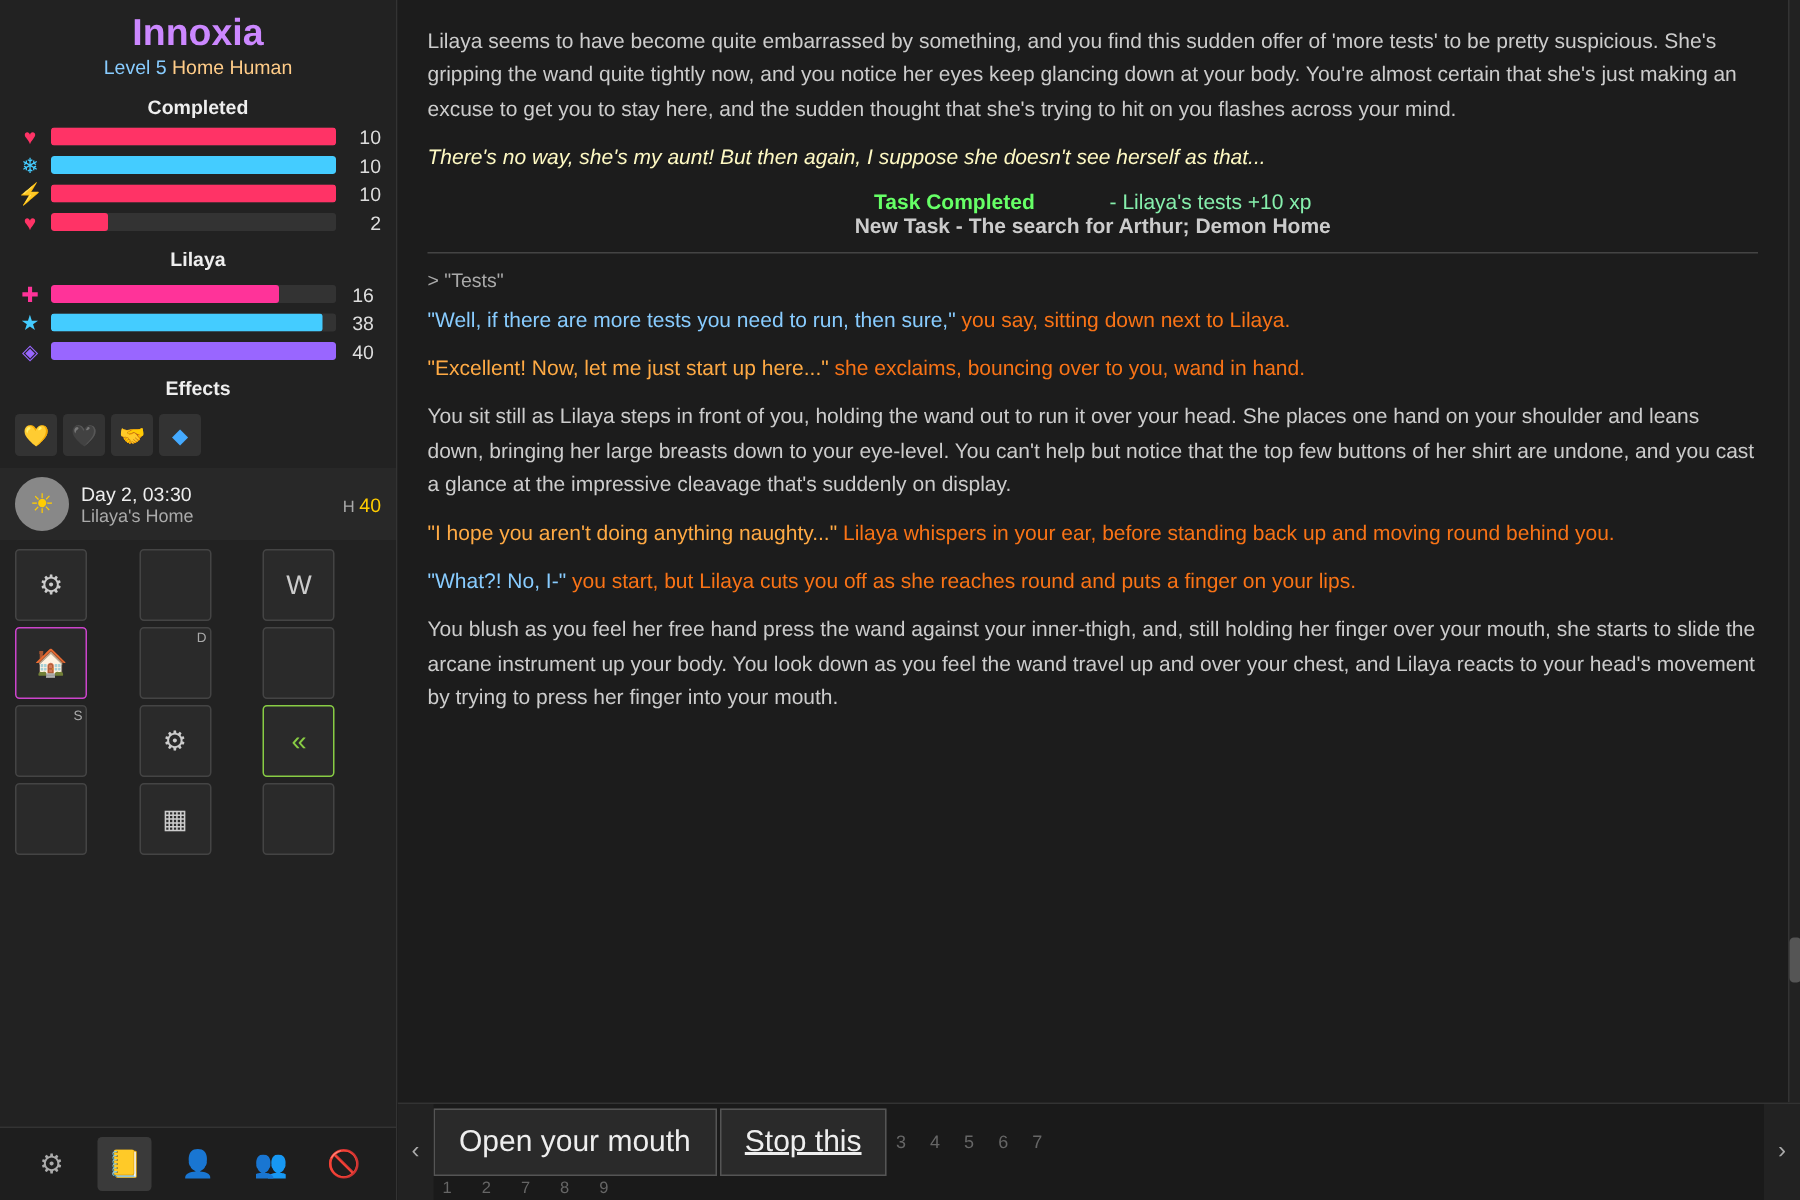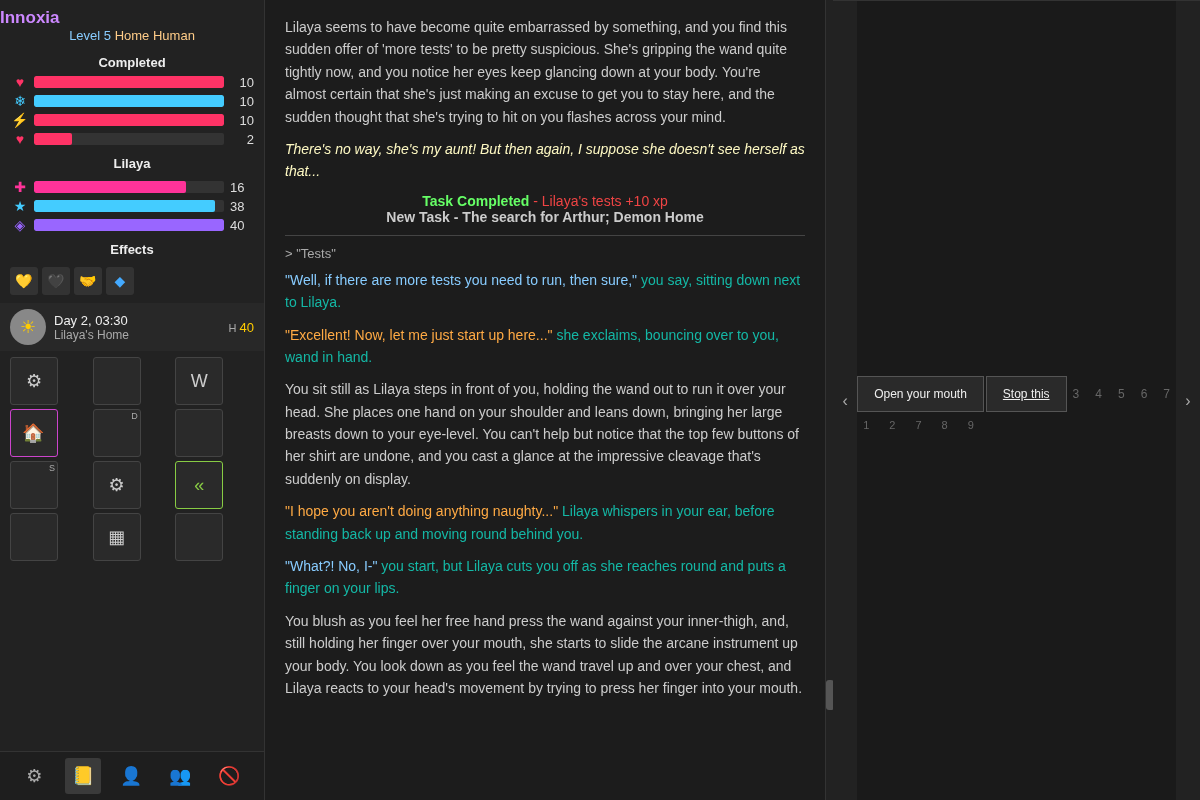--- a/index.html
+++ b/index.html
@@ -18,23 +18,23 @@
     .sidebar {
       width: 265px;
       min-width: 265px;
       background: #222;
       display: flex;
       flex-direction: column;
       border-right: 1px solid #333;
     }
 
     .player-name {
-      text-align: left;
+      text-align: center;
       color: #cc88ff;
-      font-size: 17px;
+      font-size: 25px;
       font-weight: bold;
       padding-top: 8px;
     }
 
     .player-level {
       text-align: center;
       font-size: 13px;
       padding-bottom: 6px;
     }
     .player-level .level-num {
@@ -110,21 +110,21 @@
       margin-right: 6px;
     }
     .combat-bar-fill {
       height: 100%;
       border-radius: 2px;
     }
     .combat-val {
       color: #ddd;
       font-size: 13px;
       width: 24px;
-      text-align: left;
+      text-align: center;
     }
 
     .effects-section {
       padding: 0 10px;
       margin-top: 4px;
     }
     .effects-icons {
       display: flex;
       gap: 4px;
       flex-wrap: wrap;
@@ -229,21 +229,21 @@
     }
     .bottom-icon.active-icon {
       background: #3a3a3a;
       border-radius: 3px;
     }
 
     
     .main-content {
       flex: 1;
       display: flex;
-      flex-direction: row;
+      flex-direction: column;
       background: #1c1c1c;
       overflow: hidden;
     }
 
     .story-area {
       flex: 1;
       overflow-y: auto;
       padding: 16px 20px;
       position: relative;
     }
@@ -265,21 +265,22 @@
     }
     .quest-title {
       color: #ff6699;
       font-weight: bold;
     }
     .quest-completed {
       color: #66ff66;
       font-weight: bold;
     }
     .quest-completed-text {
-      color: #ef4444;
+      color: #86efac;
+      padding-left: 46px;
     }
     .quest-new-task {
       color: #ccc;
       font-weight: bold;
     }
 
     .divider {
       border: none;
       border-top: 1px solid #444;
       margin: 10px 0;
@@ -295,21 +296,21 @@
       color: #88ccff;
       line-height: 1.6;
       margin-bottom: 8px;
     }
     .dialogue-npc {
       color: #ffaa44;
       line-height: 1.6;
       margin-bottom: 8px;
     }
     .inline-normal {
-      color: #14b8a6;
+      color: #f97316;
     }
 
     
     .choices-bar {
       background: #1a1a1a;
       border-top: 1px solid #333;
       display: flex;
       align-items: stretch;
       min-height: 50px;
       position: relative;
@@ -334,21 +335,21 @@
       padding: 0;
       overflow: hidden;
     }
 
     .choice-btn {
       background: #2a2a2a;
       border: 1px solid #555;
       color: #eee;
       padding: 10px 16px;
       cursor: pointer;
-      font-size: 12px;
+      font-size: 20px;
       flex-shrink: 0;
       white-space: nowrap;
     }
 
     .choices-numbers {
       display: flex;
       align-items: center;
       padding: 0 6px;
       gap: 16px;
       color: #666;

